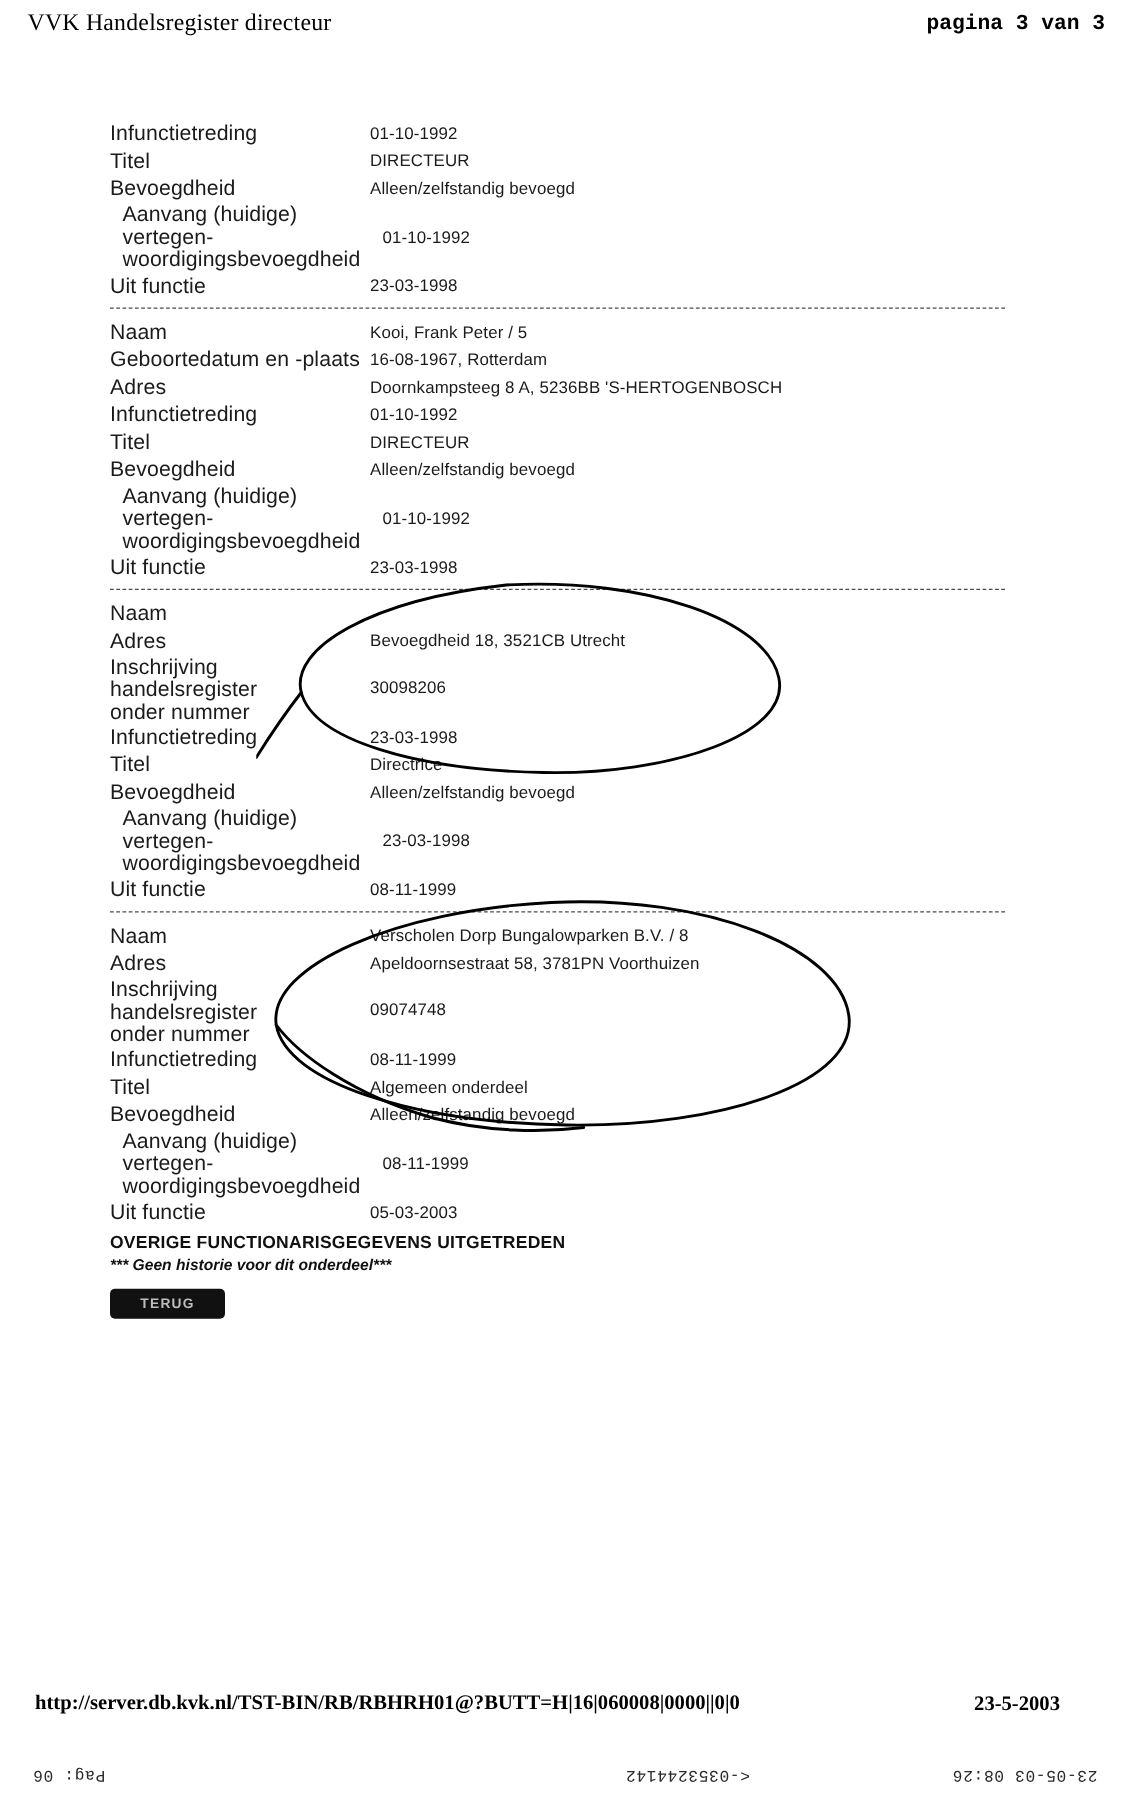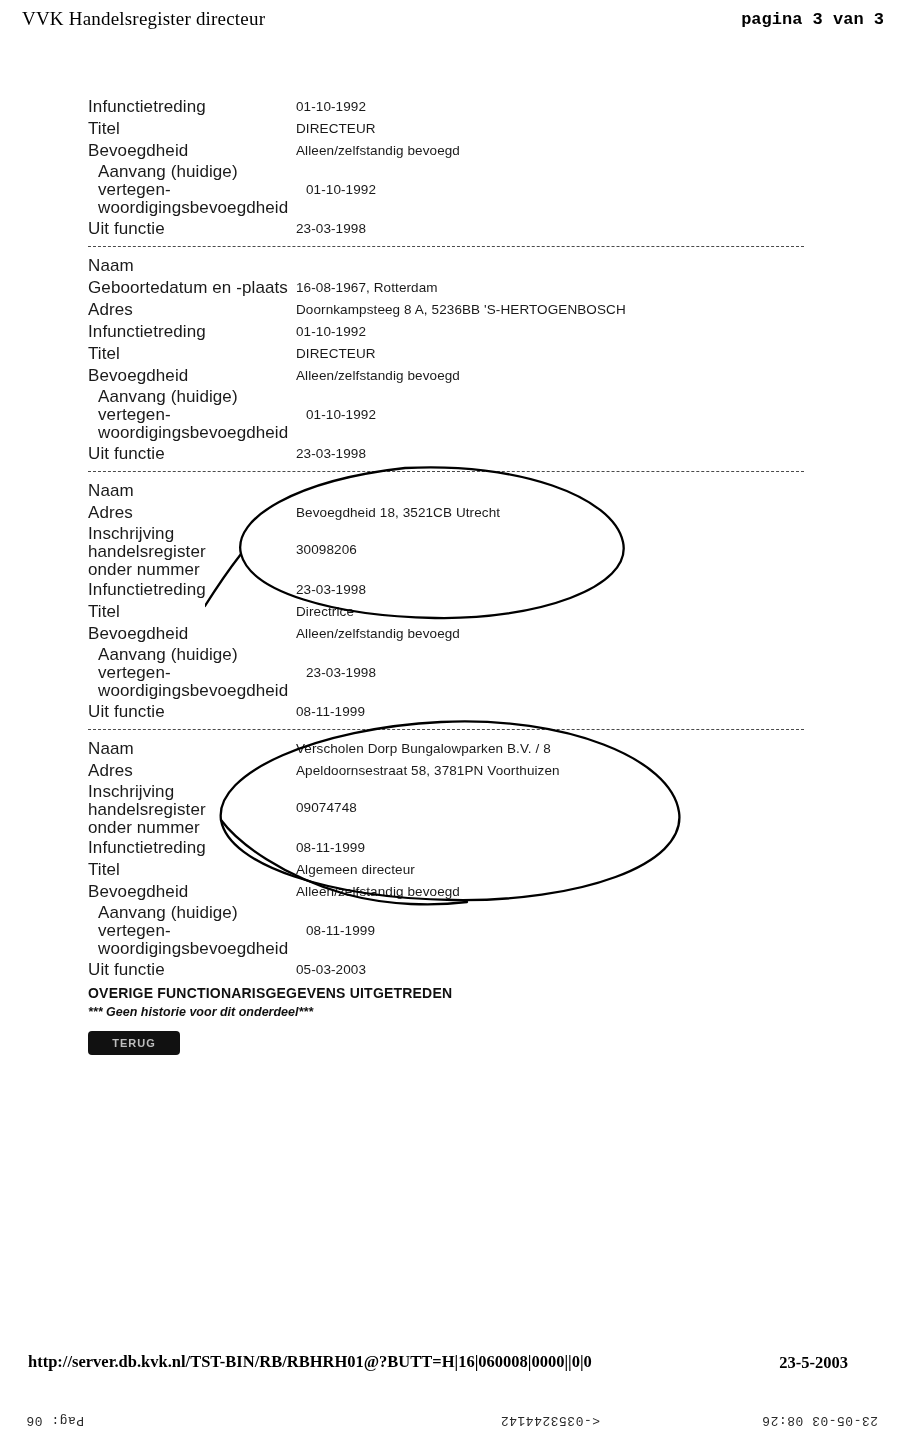--- a/index.html
+++ b/index.html
@@ -234,20 +234,21 @@
       <div class="lbl">Uit functie</div>
       <div class="val">23-03-1998</div>
     </div>
   </div>
 
   <div class="sep"></div>
 
   <div class="rec">
     <div class="row">
       <div class="lbl">Naam</div>
+      <div class="val">Kooi, Frank Peter / 5</div>
     </div>
     <div class="row">
       <div class="lbl">Geboortedatum en -plaats</div>
       <div class="val">16-08-1967, Rotterdam</div>
     </div>
     <div class="row">
       <div class="lbl">Adres</div>
       <div class="val">Doornkampsteeg 8 A, 5236BB 'S-HERTOGENBOSCH</div>
     </div>
     <div class="row">
@@ -330,21 +331,21 @@
 handelsregister
 onder nummer</div>
       <div class="val">09074748</div>
     </div>
     <div class="row">
       <div class="lbl">Infunctietreding</div>
       <div class="val">08-11-1999</div>
     </div>
     <div class="row">
       <div class="lbl">Titel</div>
-      <div class="val">Algemeen directeur</div>
+      <div class="val">Algemeen onderdeel</div>
     </div>
     <div class="row">
       <div class="lbl">Bevoegdheid</div>
       <div class="val">Alleen/zelfstandig bevoegd</div>
     </div>
     <div class="row multi">
       <div class="lbl multi" style="white-space:pre-line">Aanvang (huidige)
 vertegen-
 woordigingsbevoegdheid</div>
       <div class="val">08-11-1999</div>

